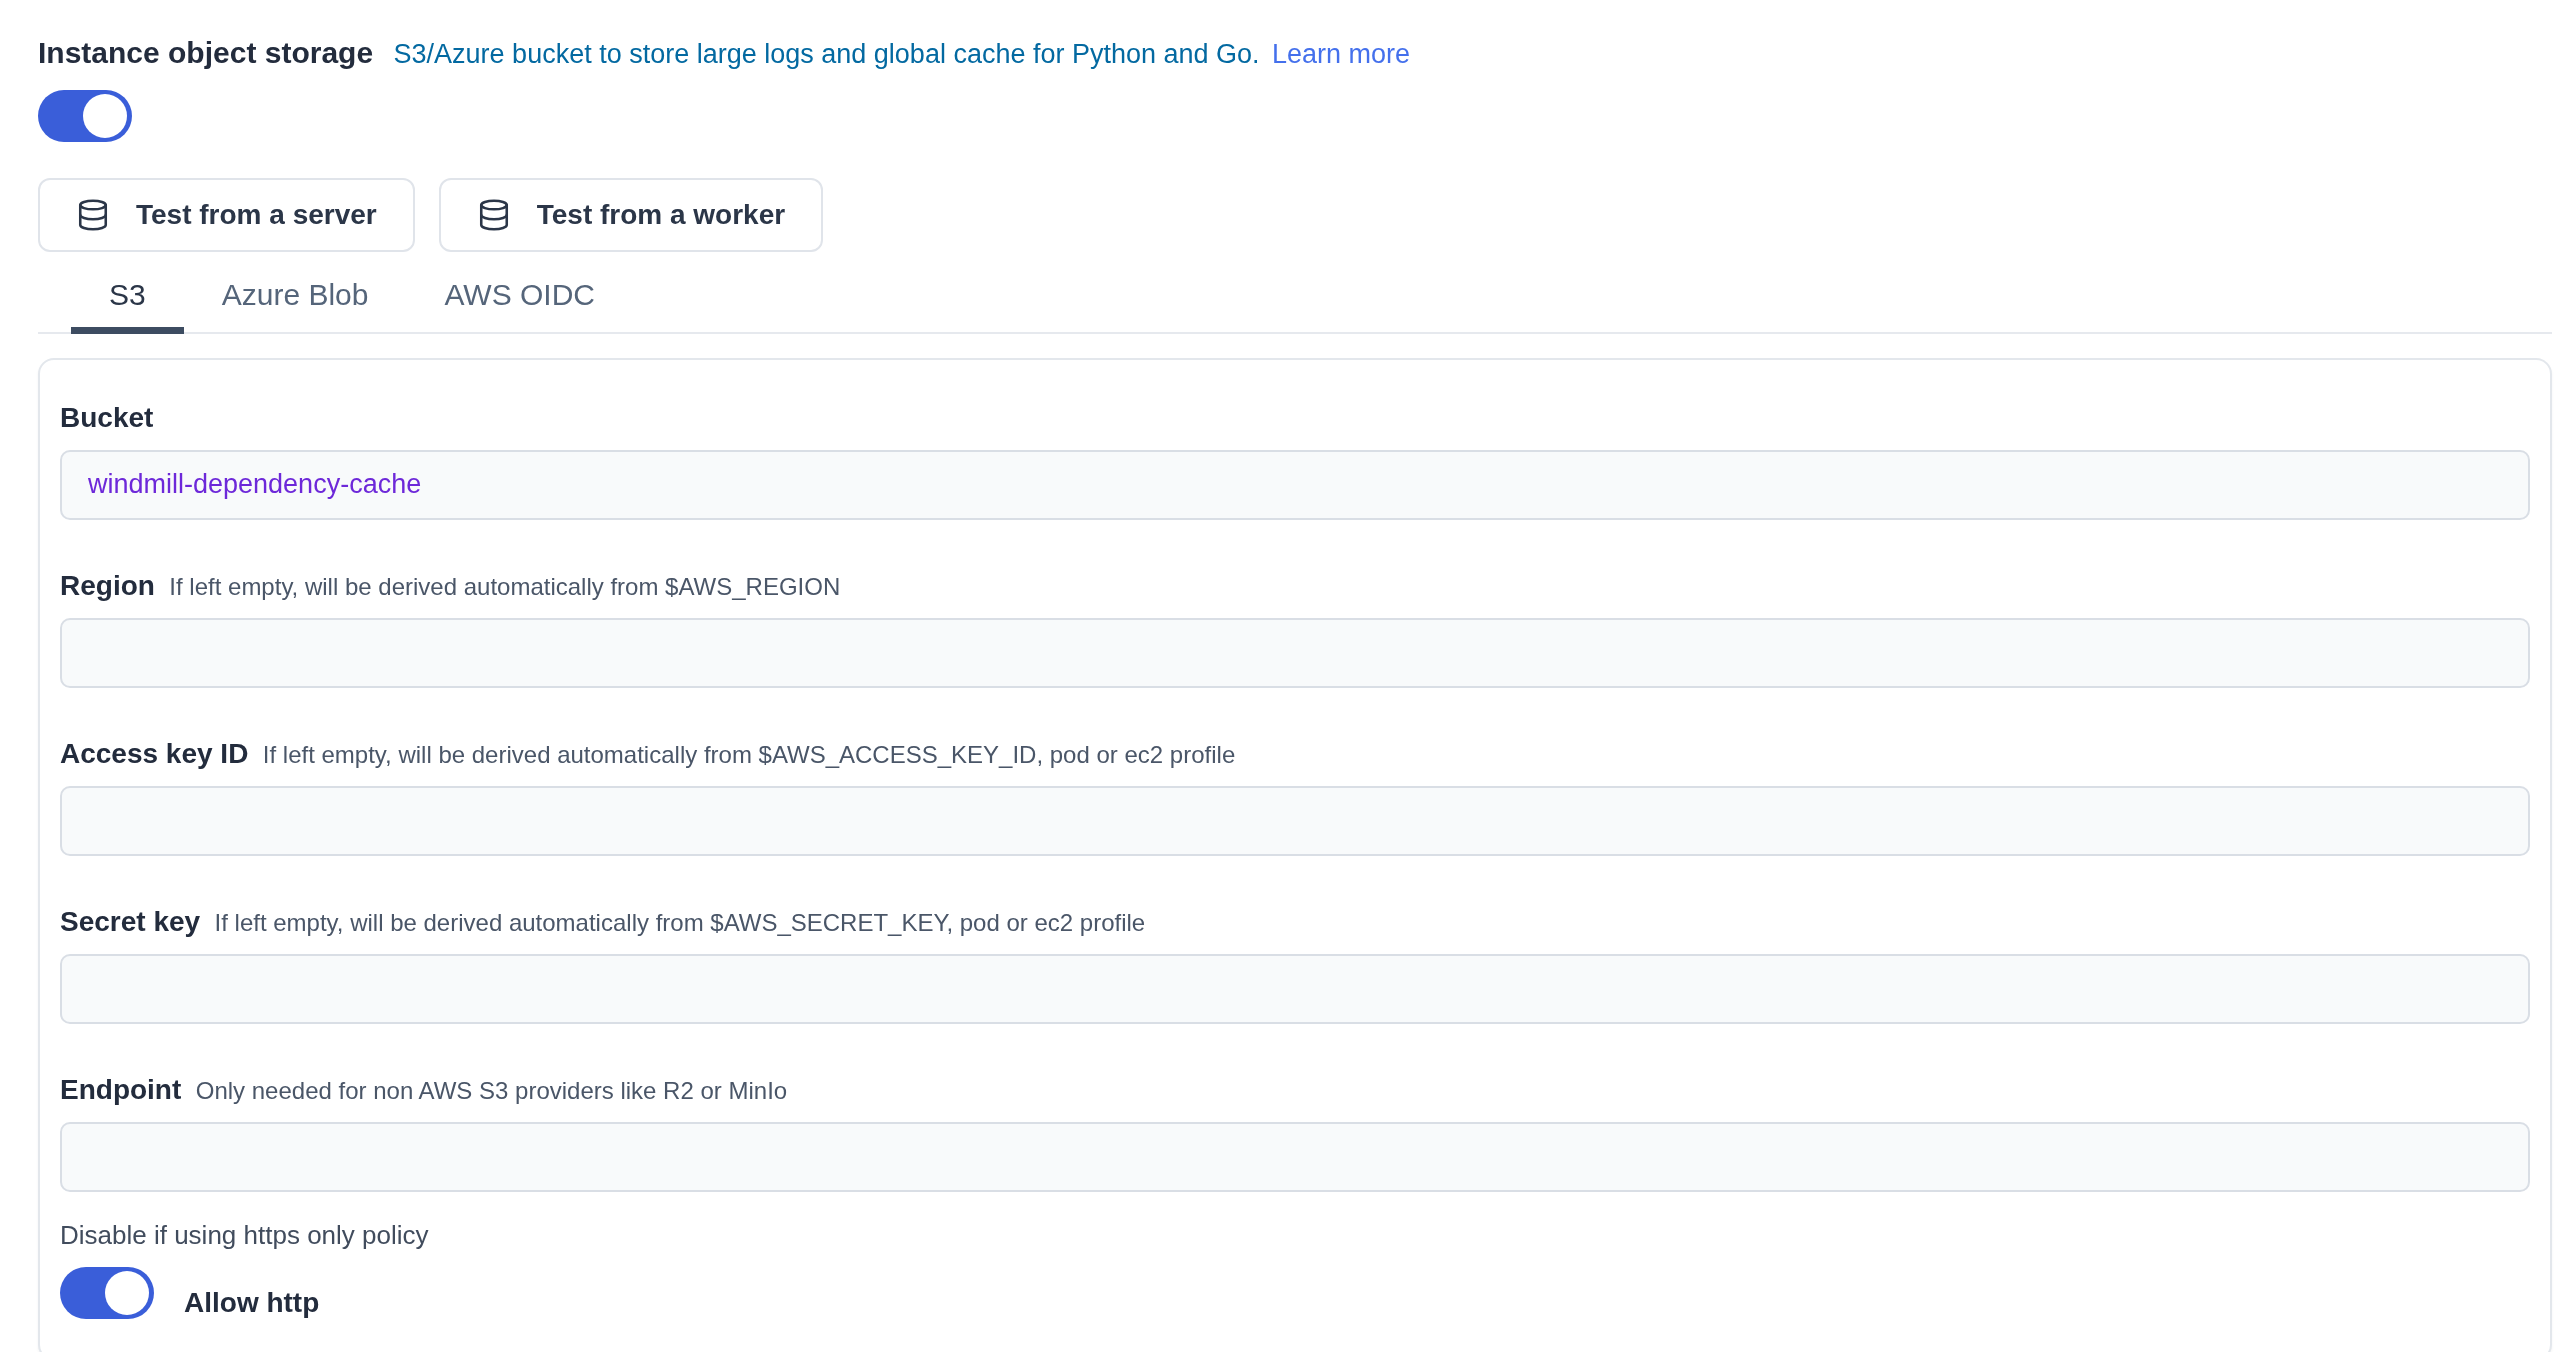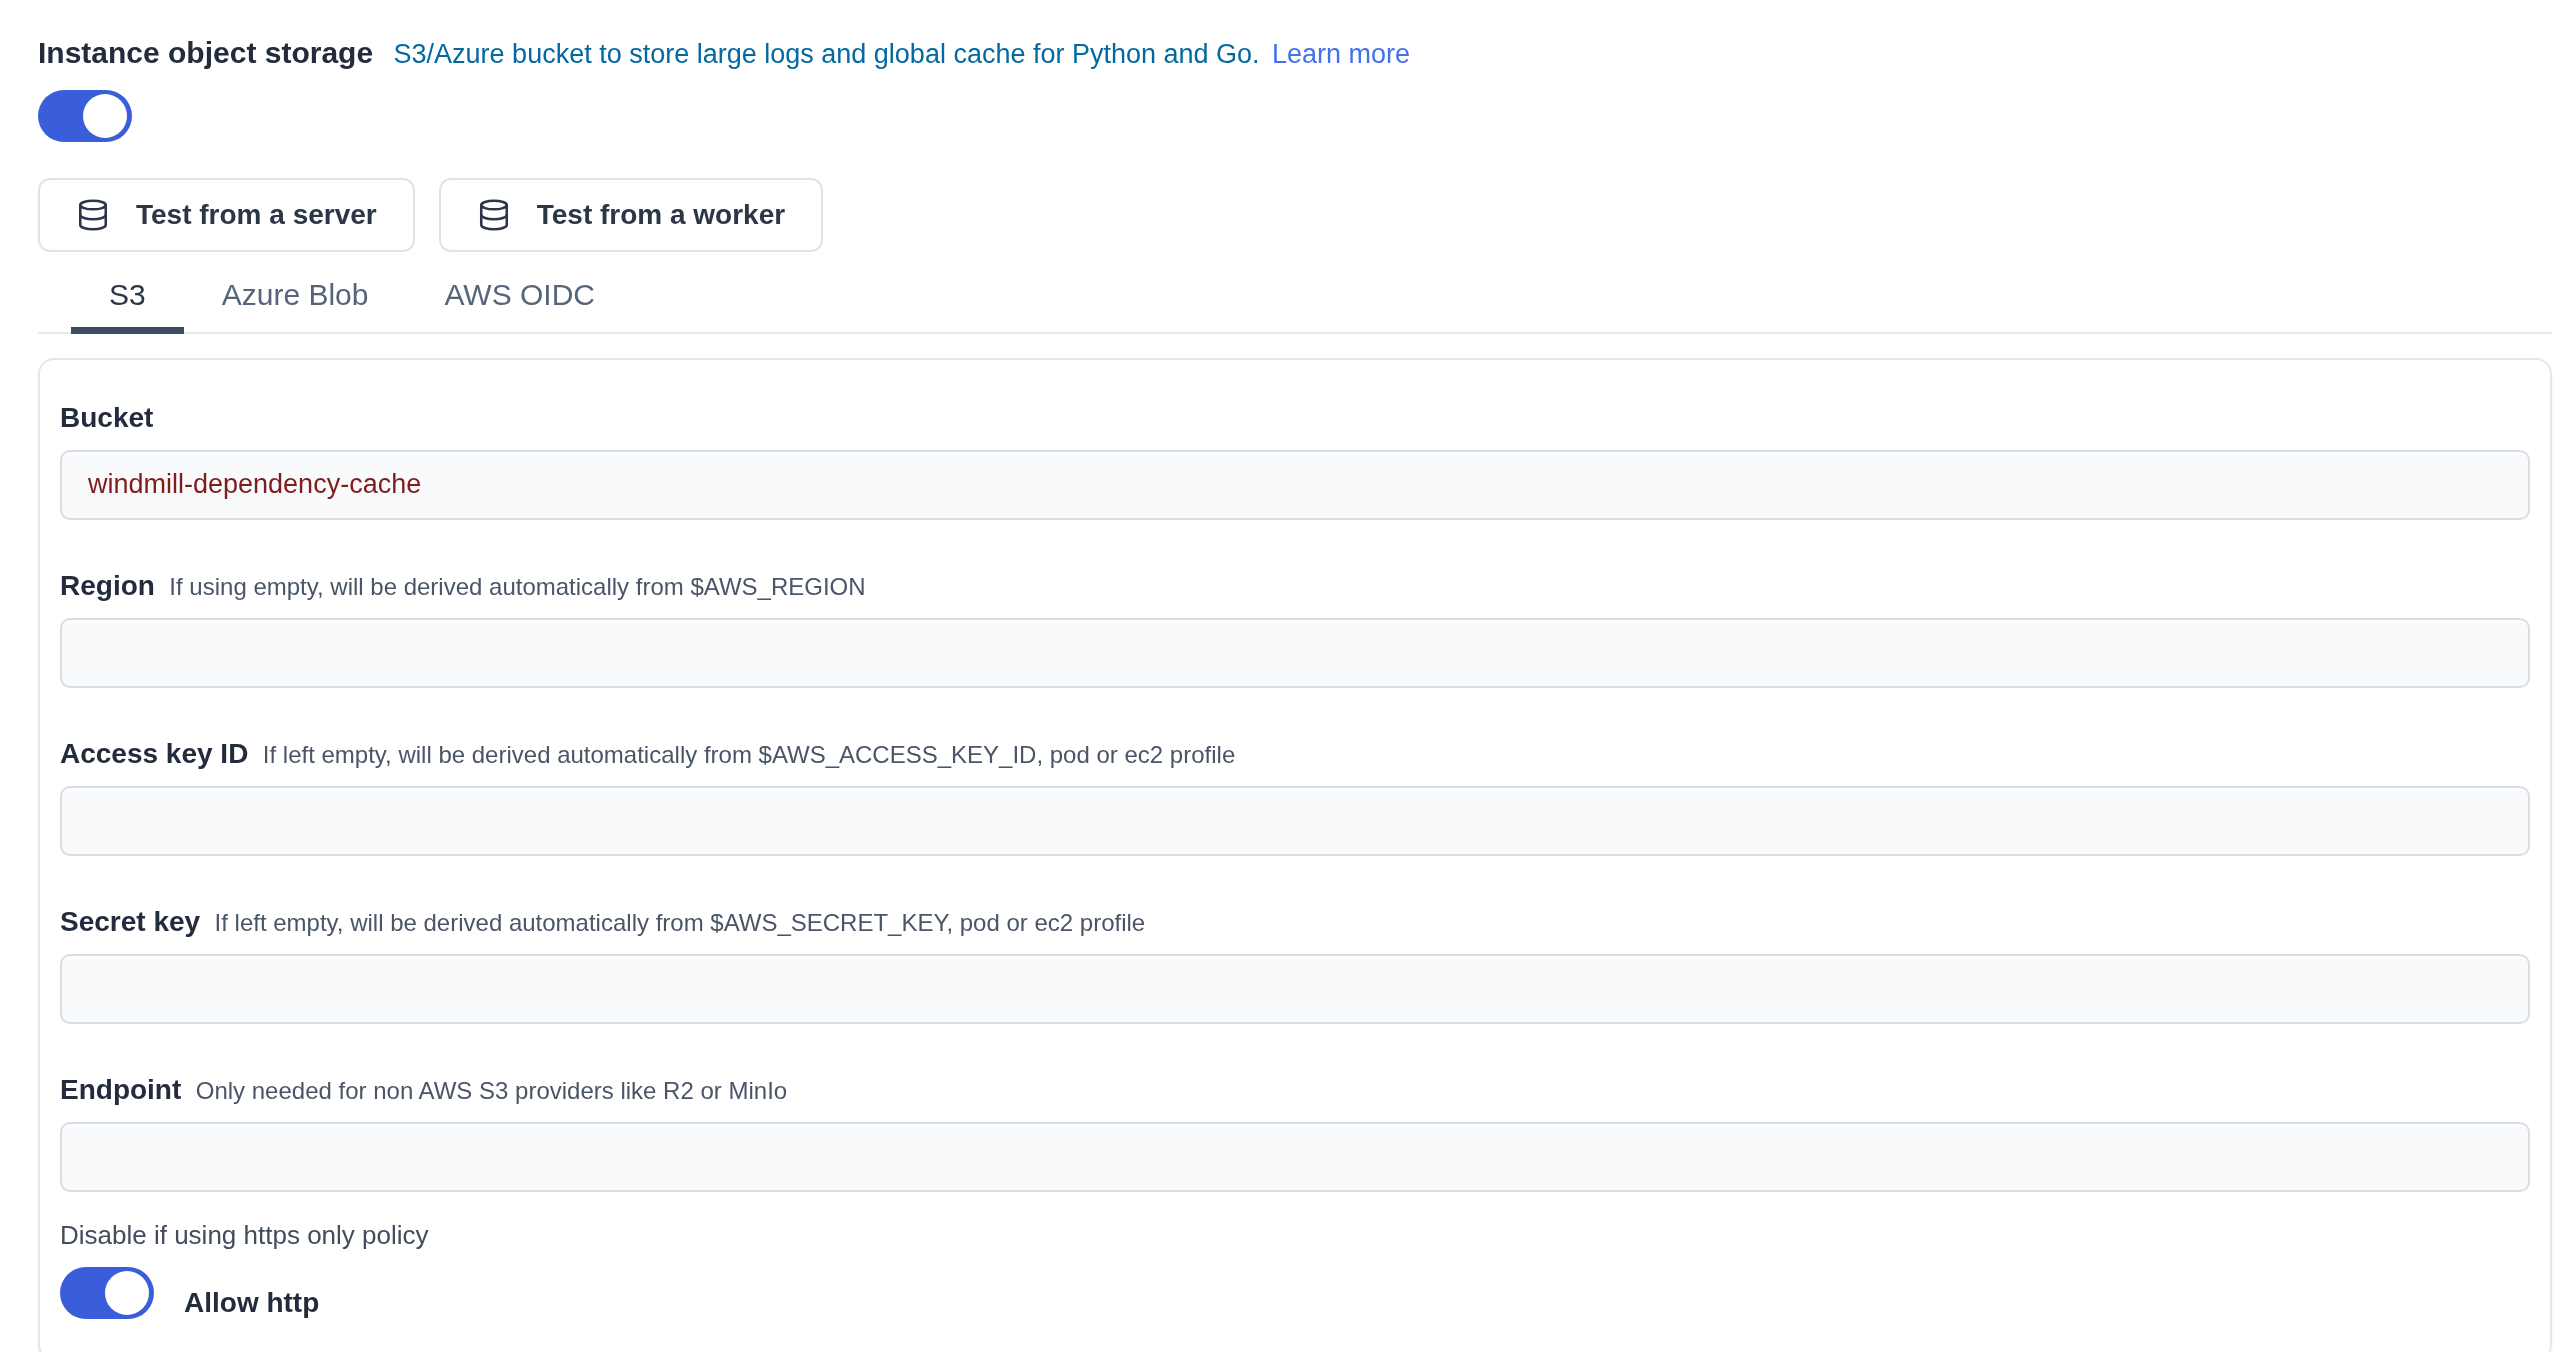--- a/index.html
+++ b/index.html
@@ -64,21 +64,21 @@
     padding: 30px 20px 40px;
     box-shadow: 0 2px 3px rgba(30,41,59,0.05);
   }
   .field { margin-top: 50px; }
   .field:first-child { margin-top: 12px; }
   .field-label { font-size: 28px; font-weight: 700; color: #232c3d; }
   .field-hint { font-size: 24px; color: #4a5668; margin-left: 10px; }
   .field input {
     display: block; width: 100%; height: 70px; margin-top: 16px;
     background: #f8fafb; border: 2px solid #d9dee5; border-radius: 10px;
-    padding: 0 26px; font-family: inherit; font-size: 27px; color: #7f1d1d;
+    padding: 0 26px; font-family: inherit; font-size: 27px; color: #6d28d9;
     outline: none;
   }
 
   .https-note { margin-top: 28px; font-size: 26px; color: #414c5d; }
   .allow-row { display: flex; align-items: flex-end; gap: 30px; margin-top: 16px; }
   .allow-label { font-size: 28px; font-weight: 700; color: #232c3d; }
 </style>
 </head>
 <body>
 
@@ -124,21 +124,21 @@
     <div class="field">
       <div>
         <span class="field-label">Bucket</span>
       </div>
       <input type="text" value="windmill-dependency-cache" style="">
     </div>
 
     <div class="field">
       <div>
         <span class="field-label">Region</span>
-        <span class="field-hint">If using empty, will be derived automatically from $AWS_REGION</span>
+        <span class="field-hint">If left empty, will be derived automatically from $AWS_REGION</span>
       </div>
       <input type="text" value="" style="">
     </div>
 
     <div class="field">
       <div>
         <span class="field-label">Access key ID</span>
         <span class="field-hint">If left empty, will be derived automatically from $AWS_ACCESS_KEY_ID, pod or ec2 profile</span>
       </div>
       <input type="text" value="" style="">

